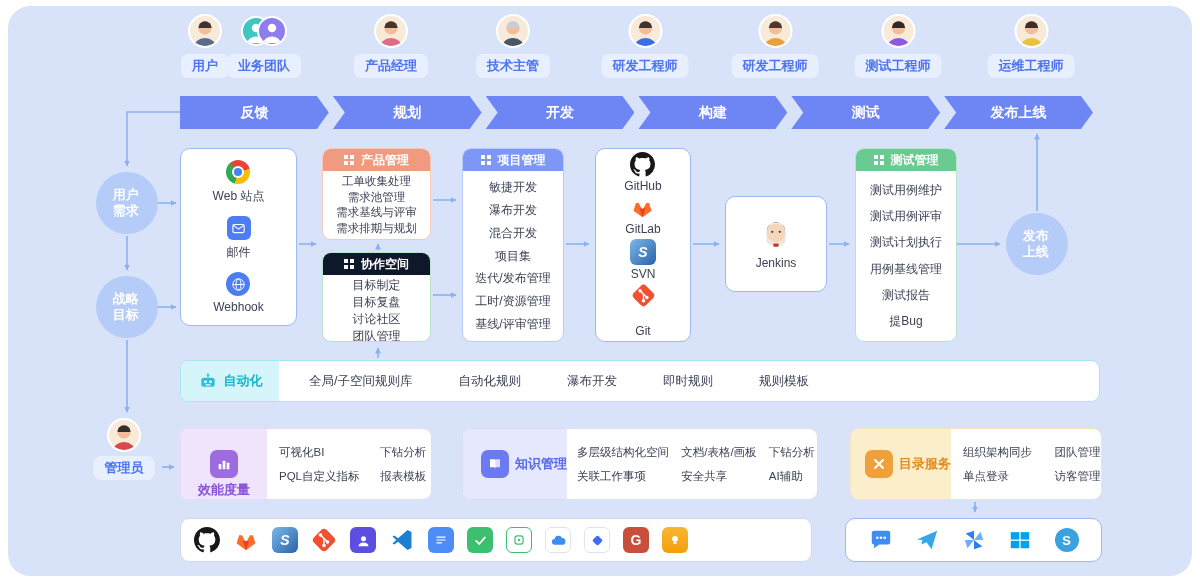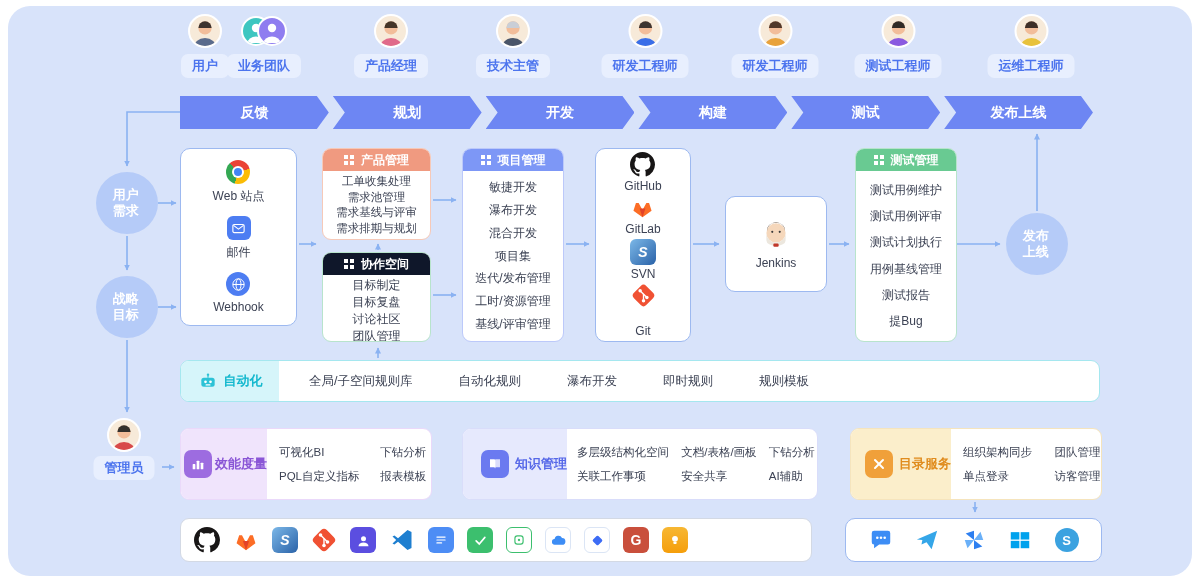--- a/index.html
+++ b/index.html
@@ -317,21 +317,21 @@
   </div>
 
   <div class="avatar" style="position:absolute;left:107px;top:418px"><svg viewBox="0 0 34 34" width="30" height="30">
         <circle cx="17" cy="13.5" r="7.5" fill="#f2bd9a"></circle>
         <path d="M9.5 13.5 A7.5 7.5 0 0 1 24.5 13.5 Z" fill="#33302c"></path>
         <path d="M4 36 a13 11 0 0 1 26 0 Z" fill="#d84a4a"></path>
       </svg></div>
   <div class="pill" style="position:absolute;left:124px;top:456px;transform:translateX(-50%)">管理员</div>
 
   <div class="feature" style="left:180px;top:428px;width:252px;border-color:#ead9fa">
-    <div class="feat-zone" style="flex-direction:row;gap:3px;width:86px;background:#f0e4fc">
+    <div class="feat-zone" style="flex-direction:column;gap:3px;width:86px;background:#f0e4fc">
       <span class="zone-ico" style="background:#9d6ce0">
           <svg viewBox="0 0 24 24" width="16">
             <g fill="#fff">
               <rect x="4" y="12" width="4" height="8" rx="1"></rect>
               <rect x="10" y="7" width="4" height="13" rx="1"></rect>
               <rect x="16" y="10" width="4" height="10" rx="1"></rect>
             </g>
           </svg>
         </span>
       <span class="feat-title" style="color:#8a56d6">效能度量</span>

